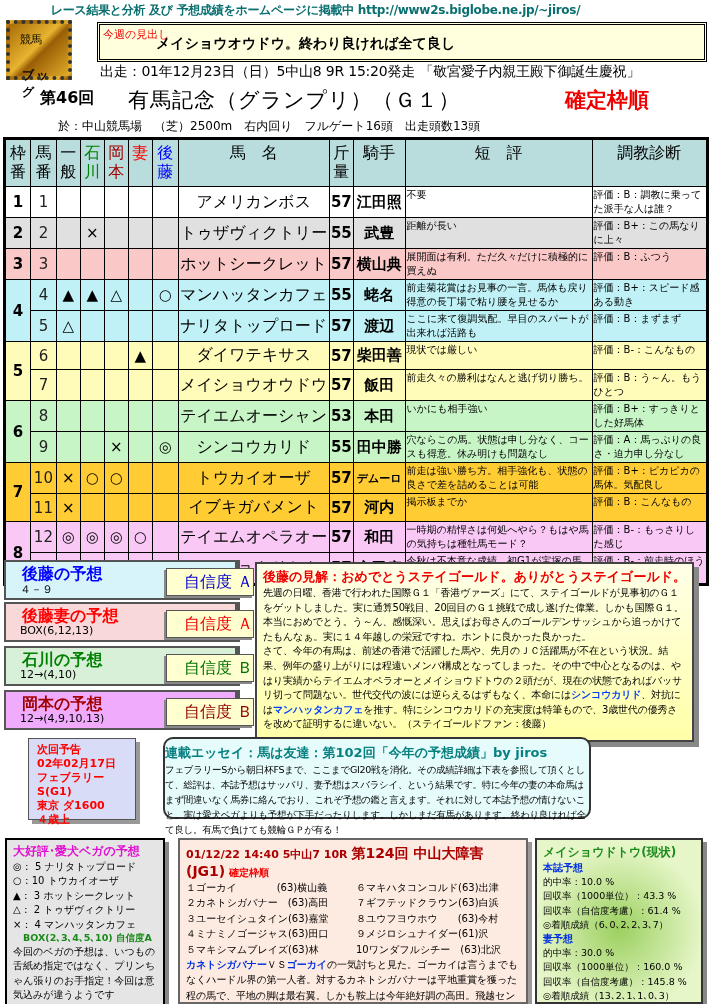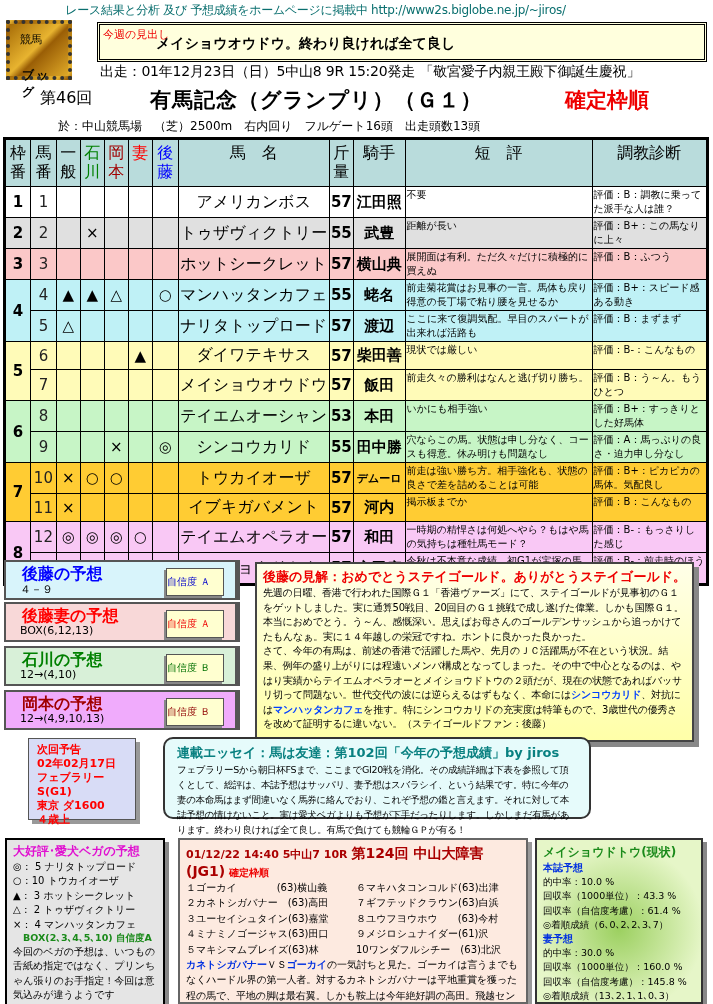--- a/index.html
+++ b/index.html
@@ -1,51 +1,51 @@
 <!DOCTYPE html>
 <html><head>
 <meta charset="utf-8">
 <style>
 *{box-sizing:border-box;margin:0;padding:0}
 body{width:713px;height:1004px;background:#fff;font-family:"DejaVu Sans",sans-serif;position:relative;overflow:hidden;color:#000}
 .abs{position:absolute}
-#topline{left:0;top:2px;width:631px;text-align:center;font-size:12px;font-weight:normal;color:#0a6f6f;letter-spacing:-0.3px}
+#topline{left:0;top:2px;width:631px;text-align:center;font-size:12px;font-weight:bold;color:#0a6f6f;letter-spacing:-0.3px}
 #logo{left:6px;top:20px;width:66px;height:60px;border:4px dotted #333;background:linear-gradient(135deg,#a86e08,#e8b430 45%,#9a5e06 55%,#e0aa28);padding:4px}
 #logo .l1{font-size:11px;display:block;margin:4px 0 0 6px}
 #logo .l2{font-size:12px;font-weight:bold;display:block;margin:20px 0 0 8px;letter-spacing:2px}
 #headline{left:97px;top:22px;width:610px;height:40px;border:3px double #000;background:#ffffdd}
 #headline .tag{position:absolute;left:3px;top:2px;font-size:11px;color:#e00}
 #headline .txt{position:absolute;left:56px;top:10px;font-size:14px;font-weight:bold}
 #start{left:100px;top:63px;font-size:14px;letter-spacing:-0.2px}
-#round{left:40px;top:88px;font-size:16px;font-weight:normal}
-#title{left:150px;top:86px;font-size:21px;font-weight:bold;letter-spacing:1px}
+#round{left:40px;top:88px;font-size:16px;font-weight:bold}
+#title{left:128px;top:86px;font-size:21px;font-weight:normal;letter-spacing:1px}
 #kakutei{left:565px;top:86px;font-size:21px;font-weight:bold;color:#e00}
 #venue{left:58px;top:118px;font-size:12px}
 #tbl{left:3px;top:137px;border-collapse:collapse;border:3px solid #000;font-size:12px;width:706px}
 #tbl td,#tbl th{border:1px solid #000;text-align:center;vertical-align:middle;padding:0}
 #tbl th{background:#b9dcdc;font-weight:normal;font-size:16px;line-height:19px;height:48px;vertical-align:top;padding-top:3px}
 #tbl td.name{font-size:16px;font-weight:normal}
 #tbl td.kg{font-size:15px;font-weight:bold}
 #tbl td.jk{font-size:15px;font-weight:bold}
 #tbl td.com,#tbl td.tr{text-align:left;vertical-align:top;font-size:10px;line-height:14px;padding:1px 1px}
 #tbl td.wk{font-size:15px;font-weight:bold}
 #tbl td.um{font-size:15px;color:#222}
 #tbl td.mk{font-size:15px}
 #tbl tr{height:28px}
 .c1{background:#fff}.c2{background:#e0e0e0}.c3{background:#fbc8c8}.c4{background:#bff1f6}.c5{background:#fffbb8}.c6{background:#c7f5c6}.c7{background:#ffcc33}.c8{background:#f9c8f5}
 .pbox{position:absolute;left:4px;width:236px;height:40px;border:2px solid #555;border-right-width:5px}
 .pbox .pt{position:absolute;left:16px;top:2px;font-size:16px;font-weight:bold}
 .pbox .pv{position:absolute;left:14px;top:20px;font-size:11px}
-.pbox .conf{position:absolute;left:160px;top:6px;width:58px;height:28px;background:#ffffd0;border:1px solid #555;font-size:10px;text-align:left;line-height:26px;box-shadow:-2px 2px 0 #888}
+.pbox .conf{position:absolute;left:160px;top:6px;width:88px;height:28px;background:#ffffd0;border:1px solid #555;font-size:16px;text-align:right;line-height:26px;box-shadow:-2px 2px 0 #888}
 #opinion{left:255px;top:562px;width:439px;height:180px;background:linear-gradient(#ffffe8,#ffffa8);border:2px solid #444;box-shadow:5px 5px 0 #888;padding:4px 6px}
 #opinion .h{font-size:13px;font-weight:bold;color:#e00}
 #opinion .b{font-size:10px;line-height:14.6px;letter-spacing:-0.2px}
 #opinion .hl{color:#0040ff;font-weight:bold}
 #next{left:28px;top:738px;width:108px;height:82px;background:#d8dcf6;border:1px solid #555;box-shadow:4px 4px 0 #999;padding:4px 8px;color:#f00;font-weight:bold;font-size:11px;line-height:14px}
-#essay{left:163px;top:737px;width:428px;height:82px;background:#e6fbfb;border:2px solid #333;border-radius:10px;padding:5px 12px}
+#essay{left:163px;top:737px;width:428px;height:82px;background:#e6fbfb;border:2px solid #333;border-radius:10px;padding:5px 0}
 #essay .h{font-size:13px;font-weight:bold;color:#088080}
 #essay .b{font-size:9.5px;line-height:15px;letter-spacing:-0.3px}
 #vega{left:5px;top:838px;width:160px;height:208px;background:#e5e5e5;border:2px solid #000;box-shadow:4px 4px 0 #888;padding:3px 6px}
 #vega .h{color:#e010d0;font-weight:bold;font-size:12px}
 #vega .r{font-size:10px;line-height:14.4px}
 #vega .box{color:#1a8a1a;font-weight:bold;font-size:9.5px;padding-left:10px}
 #vega .n{font-size:10px;line-height:14.4px}
 #jg{left:178px;top:838px;width:350px;height:166px;background:#fdeae0;border:2px solid #666;padding:5px 6px;box-shadow:4px 4px 0 #999}
 #jg .h{color:#a00;font-weight:bold;font-size:11px}
 #jg .h .big{font-size:14px}

